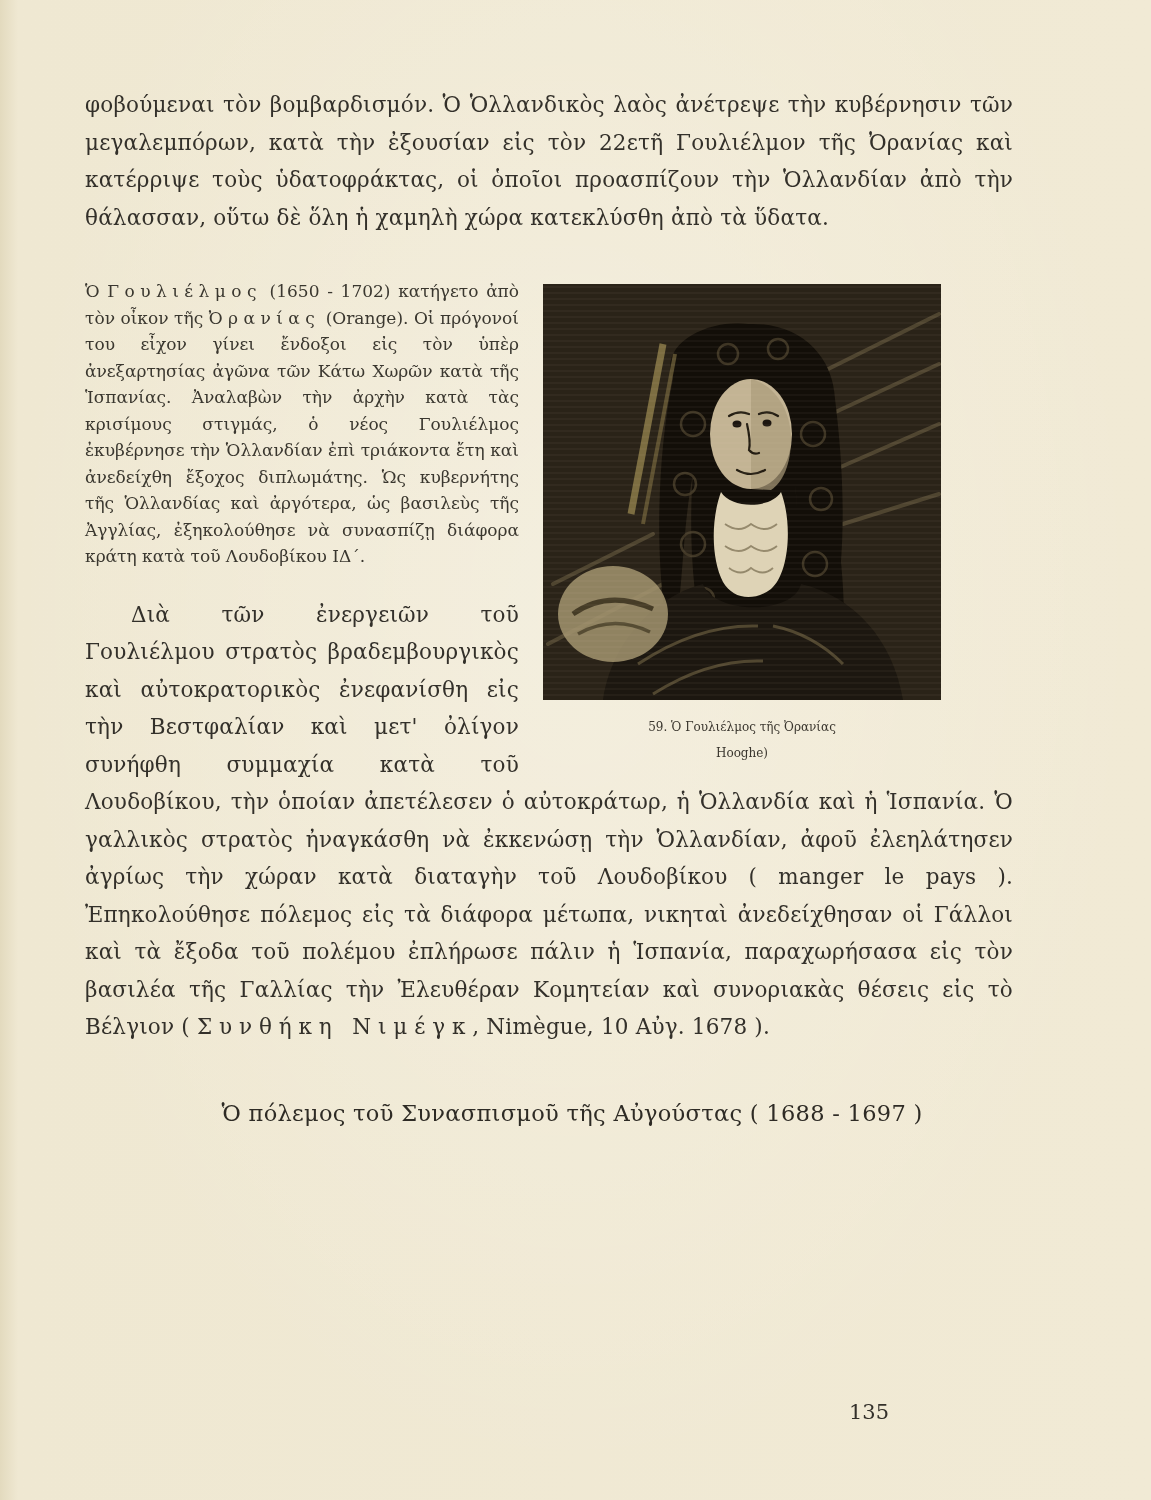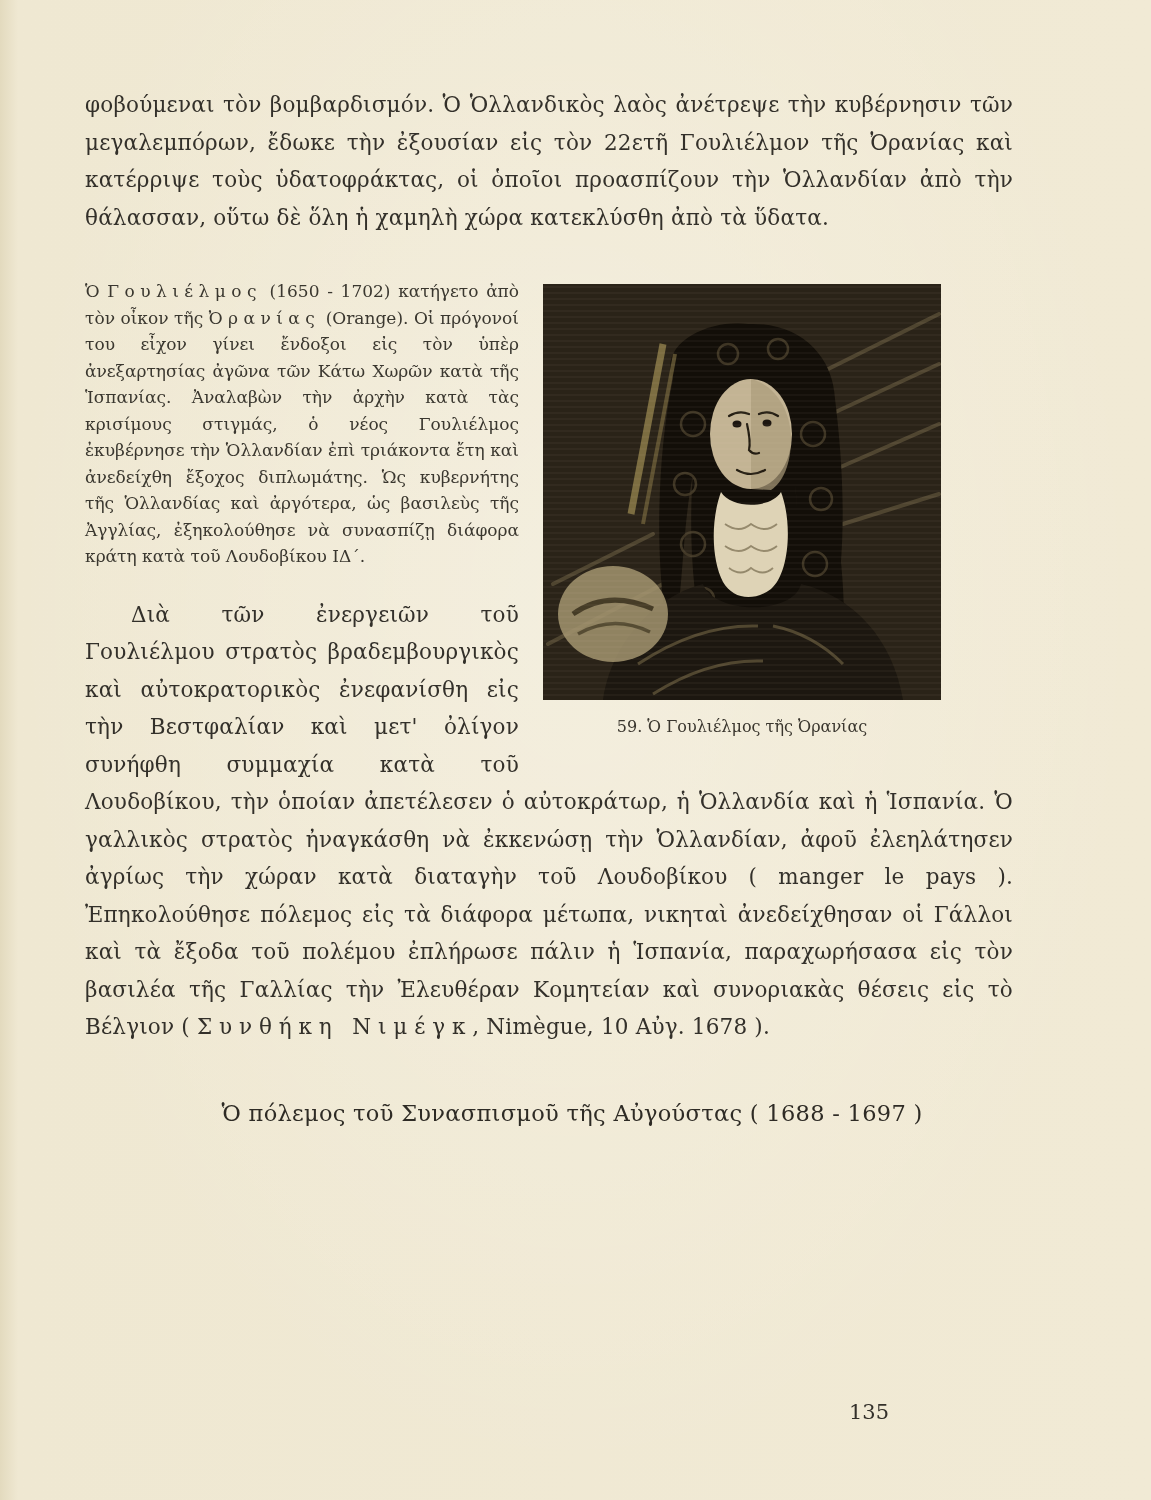--- a/index.html
+++ b/index.html
@@ -38,21 +38,21 @@
     margin: 6px 72px 14px 24px;
   }
   .portrait {
     width: 398px;
     height: 416px;
     display: block;
   }
   .portrait svg { display: block; width: 100%; height: 100%; }
   .caption {
     margin-top: 14px;
-    font-size: 16px;
+    font-size: 12px;
     line-height: 26px;
     text-align: center;
     color: #3a362e;
   }
   .sidebar-text {
     font-size: 17px;
     line-height: 26.5px;
     text-align: justify;
     margin-bottom: 26px;
     color: #3a372f;
@@ -76,21 +76,21 @@
     font-size: 21px;
     color: #33302a;
   }
 </style>
 </head>
 <body>
 
 <div class="page">
   <div class="content">
 
-    <p class="body-text intro">φοβούμεναι τὸν βομβαρδισμόν. Ὁ Ὁλλανδικὸς λαὸς ἀνέτρεψε τὴν κυβέρνησιν τῶν μεγαλεμπόρων, ἔδωκε τὴν ἐξουσίαν εἰς τὸν 22ετῆ Γουλιέλμον τῆς Ὀρανίας καὶ κατέρριψε τοὺς ὑδατοφράκτας, οἱ ὁποῖοι προασπίζουν τὴν Ὁλλανδίαν ἀπὸ τὴν θάλασσαν, οὕτω δὲ ὅλη ἡ χαμηλὴ χώρα κατεκλύσθη ἀπὸ τὰ ὕδατα.</p>
+    <p class="body-text intro">φοβούμεναι τὸν βομβαρδισμόν. Ὁ Ὁλλανδικὸς λαὸς ἀνέτρεψε τὴν κυβέρνησιν τῶν μεγαλεμπόρων, κατὰ τὴν ἐξουσίαν εἰς τὸν 22ετῆ Γουλιέλμον τῆς Ὀρανίας καὶ κατέρριψε τοὺς ὑδατοφράκτας, οἱ ὁποῖοι προασπίζουν τὴν Ὁλλανδίαν ἀπὸ τὴν θάλασσαν, οὕτω δὲ ὅλη ἡ χαμηλὴ χώρα κατεκλύσθη ἀπὸ τὰ ὕδατα.</p>
 
     <div class="figure">
       <div class="portrait">
         <svg viewBox="0 0 398 416" preserveAspectRatio="none" aria-hidden="true">
           <defs>
             <pattern id="hatch" width="6" height="6" patternUnits="userSpaceOnUse">
               <line x1="0" y1="3" x2="6" y2="3" stroke="#d8ccab" stroke-width="0.7" opacity="0.12"></line>
             </pattern>
           </defs>
 
@@ -151,20 +151,21 @@
           <path d="M35,350 q35,-20 72,-2" stroke="#3d3420" stroke-width="3.5" fill="none" opacity="0.7"></path>
 
           <path d="M120,60 L88,230" stroke="#857646" stroke-width="7" opacity="0.9"></path>
           <path d="M132,70 L100,240" stroke="#6b5d38" stroke-width="4" opacity="0.8"></path>
 
           <rect width="398" height="416" fill="url(#hatch)"></rect>
         </svg>
       </div>
       <div class="caption">
         <span style="display:block">59. Ὁ Γουλιέλμος τῆς Ὀρανίας</span>
+        <span style="display:block">Hooghe)</span>
       </div>
     </div>
 
     <p class="sidebar-text"><span>Ὁ</span> <span class="ls">Γουλιέλμος</span> <span>(1650 - 1702) κατήγετο ἀπὸ τὸν οἶκον τῆς</span> <span class="ls">Ὀρανίας</span> <span>(Orange). Οἱ πρόγονοί του εἶχον γίνει ἔνδοξοι εἰς τὸν ὑπὲρ ἀνεξαρτησίας ἀγῶνα τῶν Κάτω Χωρῶν κατὰ τῆς Ἱσπανίας. Ἀναλαβὼν τὴν ἀρχὴν κατὰ τὰς κρισίμους στιγμάς, ὁ νέος Γουλιέλμος ἐκυβέρνησε τὴν Ὁλλανδίαν ἐπὶ τριάκοντα ἔτη καὶ ἀνεδείχθη ἔξοχος διπλωμάτης. Ὡς κυβερνήτης τῆς Ὁλλανδίας καὶ ἀργότερα, ὡς βασιλεὺς τῆς Ἀγγλίας, ἐξηκολούθησε νὰ συνασπίζῃ διάφορα κράτη κατὰ τοῦ Λουδοβίκου ΙΔ΄.</span></p>
 
     <p class="body-text indent"><span>Διὰ τῶν ἐνεργειῶν τοῦ Γουλιέλμου στρατὸς βραδεμβουργικὸς καὶ αὐτοκρατορικὸς ἐνεφανίσθη εἰς τὴν Βεστφαλίαν καὶ μετ' ὀλίγον συνήφθη συμμαχία κατὰ τοῦ Λουδοβίκου, τὴν ὁποίαν ἀπετέλεσεν ὁ αὐτοκράτωρ, ἡ Ὁλλανδία καὶ ἡ Ἱσπανία. Ὁ γαλλικὸς στρατὸς ἠναγκάσθη νὰ ἐκκενώσῃ τὴν Ὁλλανδίαν, ἀφοῦ ἐλεηλάτησεν ἀγρίως τὴν χώραν κατὰ διαταγὴν τοῦ Λουδοβίκου ( manger le pays ). Ἐπηκολούθησε πόλεμος εἰς τὰ διάφορα μέτωπα, νικηταὶ ἀνεδείχθησαν οἱ Γάλλοι καὶ τὰ ἔξοδα τοῦ πολέμου ἐπλήρωσε πάλιν ἡ Ἱσπανία, παραχωρήσασα εἰς τὸν βασιλέα τῆς Γαλλίας τὴν Ἐλευθέραν Κομητείαν καὶ συνοριακὰς θέσεις εἰς τὸ Βέλγιον (</span> <span class="ls">Συνθήκη Νιμέγκ</span><span>, Nimègue, 10 Αὐγ. 1678 ).</span></p>
 
     <h2 class="section-heading">Ὁ πόλεμος τοῦ Συνασπισμοῦ τῆς Αὐγούστας ( 1688 - 1697 )</h2>
 
 

